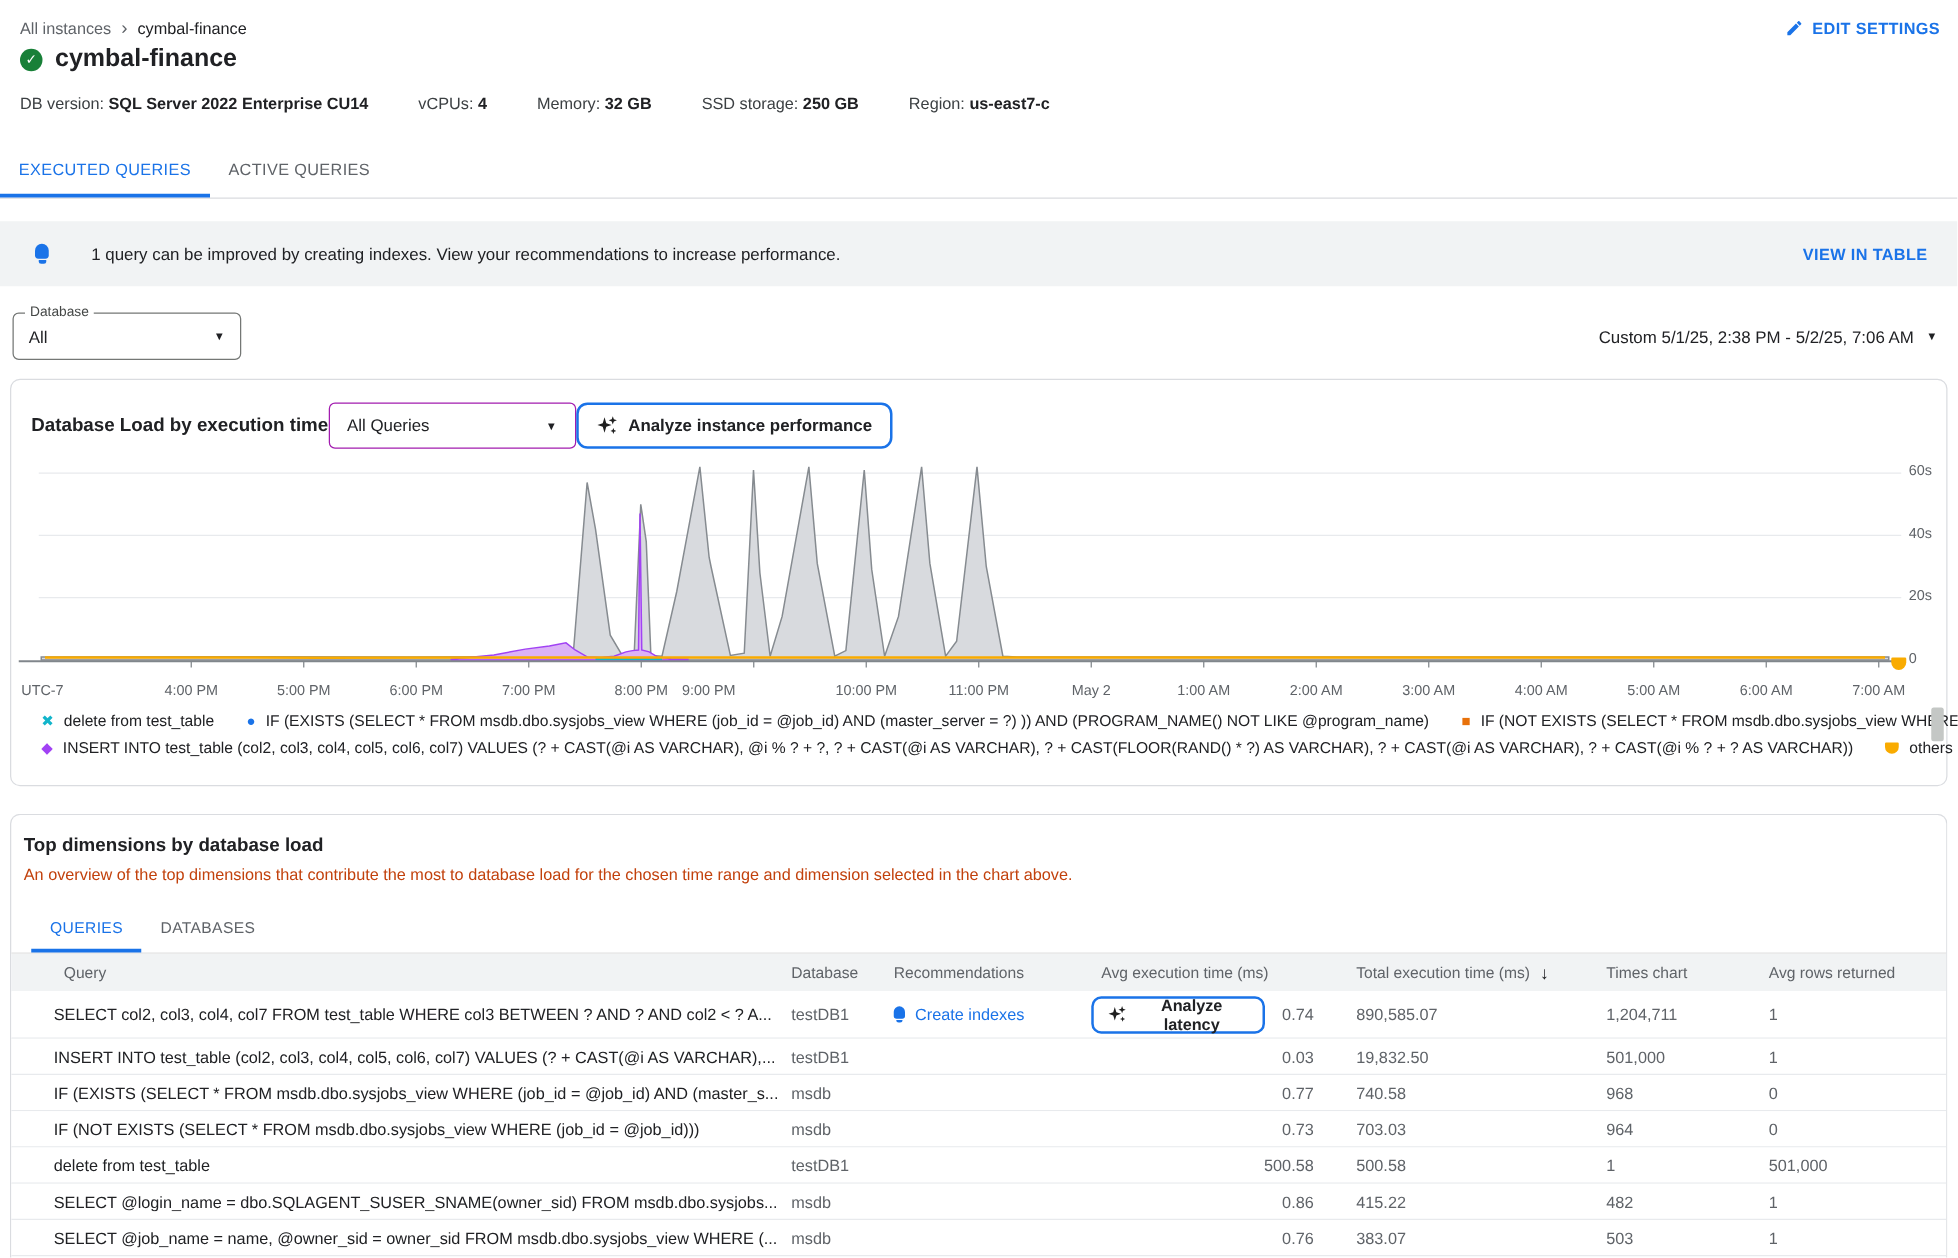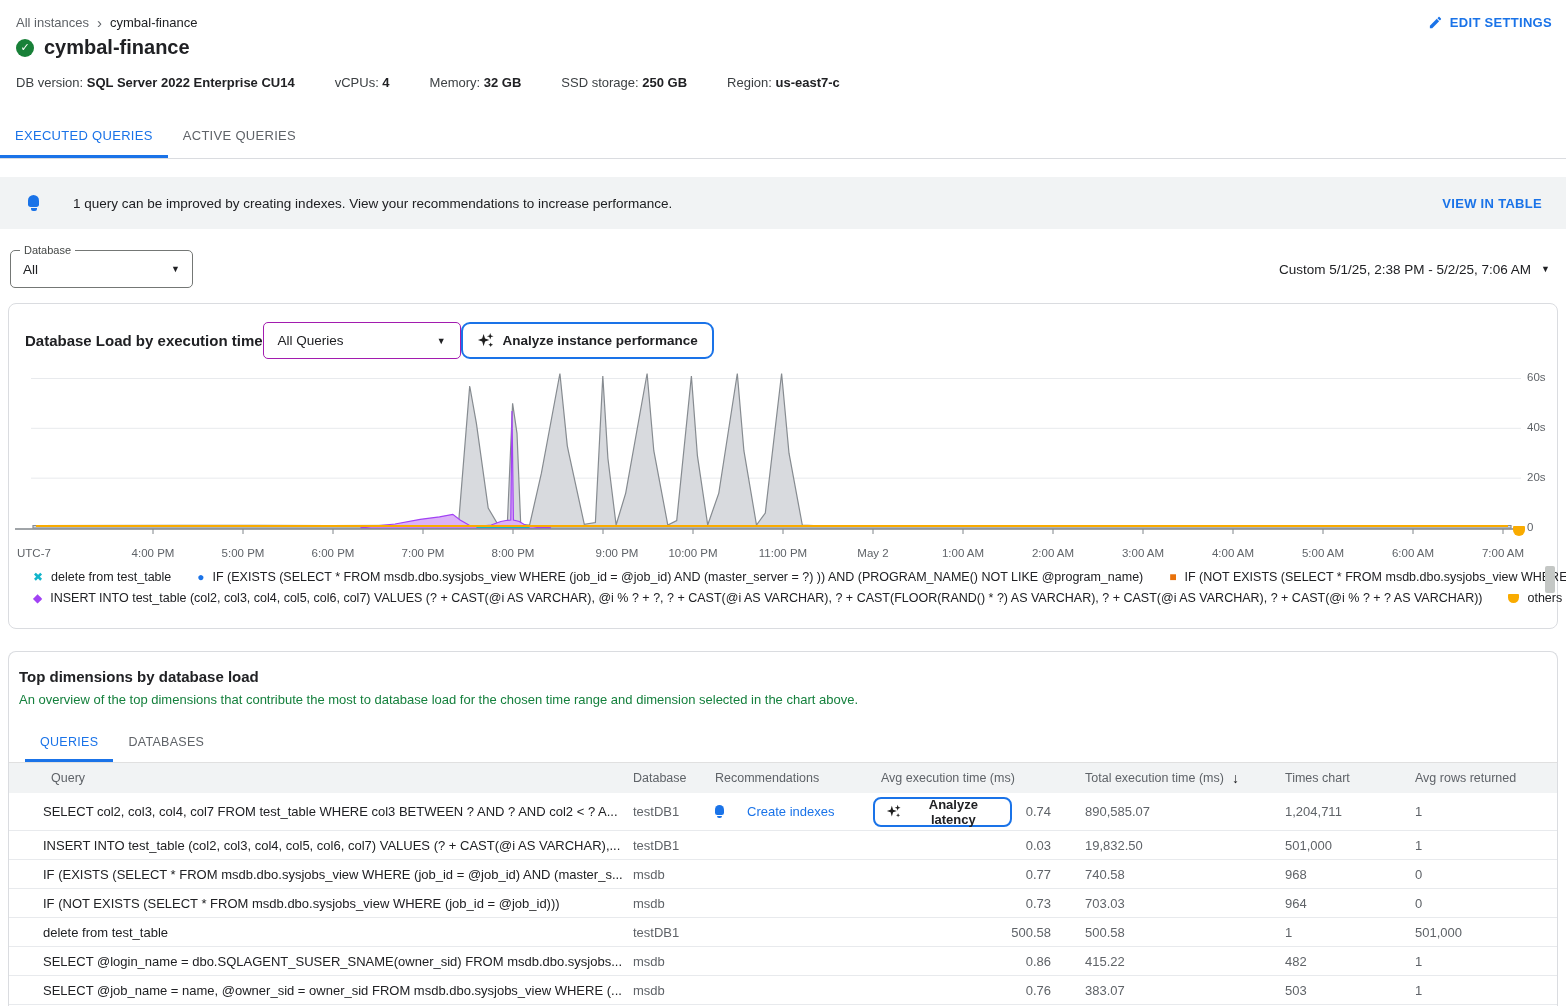--- a/index.html
+++ b/index.html
@@ -62,35 +62,35 @@
   .legend { padding:8px 40px 0 24px; }
   .legend-row { display:flex; align-items:center; gap:26px; margin-bottom:7px; flex-wrap:nowrap; }
   .legend-item { display:flex; align-items:center; gap:8px; font-size:12.5px; color:#202124; white-space:nowrap; cursor:pointer; }
   .glyph { font-size:12px; line-height:1; }
   .glyph.cup { width:11px; height:9px; border-radius:1px 1px 6px 6px; display:inline-block; }
   .scroll-thumb { position:absolute; right:2px; top:262px; width:10px; height:27px; background:#c4c7c5; border-radius:2px; cursor:pointer; }
 
   
   .dim-card { margin:22px 8px 0; border:1px solid #dadce0; border-bottom:none; border-radius:8px 8px 0 0; padding-top:16px; height:360px; overflow:hidden; }
   .dim-title { font-size:15px; font-weight:bold; margin:0 0 7px 10px; }
-  .dim-sub { font-size:13px; color:#15803d; margin-left:10px; }
+  .dim-sub { font-size:13px; color:#c2410c; margin-left:10px; }
   .tabs2 { display:flex; margin-top:18px; border-bottom:1px solid #e0e0e0; height:38px; padding-left:16px; }
   .tabs2 .tab { font-size:12.5px; }
 
   .grid { display:grid; grid-template-columns:624px 82px 158px 212px 200px 130px 1fr; align-items:center; }
   .thead { background:#f1f3f4; height:30px; font-size:12.5px; color:#5f6368; }
   .thead .h-query { padding-left:42px; }
   .h-avg { padding-left:8px; }
   .h-total { display:flex; align-items:center; gap:8px; }
   .sort-arrow { font-size:14px; color:#202124; font-weight:bold; }
   .trow { height:29px; border-bottom:1px solid #e8eaed; font-size:13px; background:#fff; }
   .trow.tall { height:38px; }
   .c-query { padding-left:34px; padding-right:20px; color:#202124; white-space:nowrap; overflow:hidden; }
   .c-db, .c-total, .c-times, .c-rows { color:#5f6368; }
-  .c-rec { display:flex; align-items:center; gap:23px; }
+  .c-rec { display:flex; align-items:center; gap:8px; }
   .c-rec .bulb-head { width:9px; height:10px; }
   .c-rec .bulb-base { width:5px; height:2px; }
   .rec-link { color:#1a73e8; cursor:pointer; }
   .c-avg { display:flex; align-items:center; justify-content:flex-end; padding-right:34px; color:#5f6368; gap:14px; }
   .analyze-btn { height:30px; border:2px solid #1a73e8; border-radius:8px; background:#fff; display:flex; align-items:center; gap:7px; padding:0 11px; font-size:13px; font-weight:bold; color:#202124; font-family:inherit; cursor:pointer; }
   .spark { flex:none; }
 </style>
 </head>
 <body>
 
@@ -194,21 +194,21 @@
         <line x1="1494" y1="162" x2="1494" y2="167" stroke="#80868b" stroke-width="1"></line>
       </svg>
     <span class="cup-marker" style="left:1504px; top:159px;"></span>
     <div class="x-labels" id="x-labels">
         <span class="x-lab first" style="left: 8px;">UTC-7</span>
         <span class="x-lab" style="left: 144px;">4:00 PM</span>
         <span class="x-lab" style="left: 234px;">5:00 PM</span>
         <span class="x-lab" style="left: 324px;">6:00 PM</span>
         <span class="x-lab" style="left: 414px;">7:00 PM</span>
         <span class="x-lab" style="left: 504px;">8:00 PM</span>
-        <span class="x-lab" style="left: 608px;">9:00 PM</span>
+        <span class="x-lab" style="left: 558px;">9:00 PM</span>
         <span class="x-lab" style="left: 684px;">10:00 PM</span>
         <span class="x-lab" style="left: 774px;">11:00 PM</span>
         <span class="x-lab" style="left: 864px;">May 2</span>
         <span class="x-lab" style="left: 954px;">1:00 AM</span>
         <span class="x-lab" style="left: 1044px;">2:00 AM</span>
         <span class="x-lab" style="left: 1134px;">3:00 AM</span>
         <span class="x-lab" style="left: 1224px;">4:00 AM</span>
         <span class="x-lab" style="left: 1314px;">5:00 AM</span>
         <span class="x-lab" style="left: 1404px;">6:00 AM</span>
         <span class="x-lab" style="left: 1494px;">7:00 AM</span>

